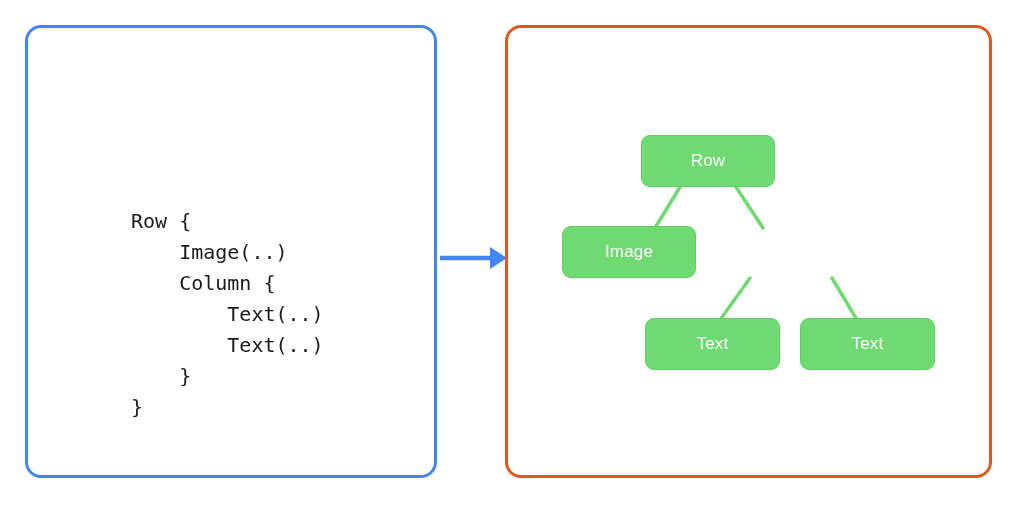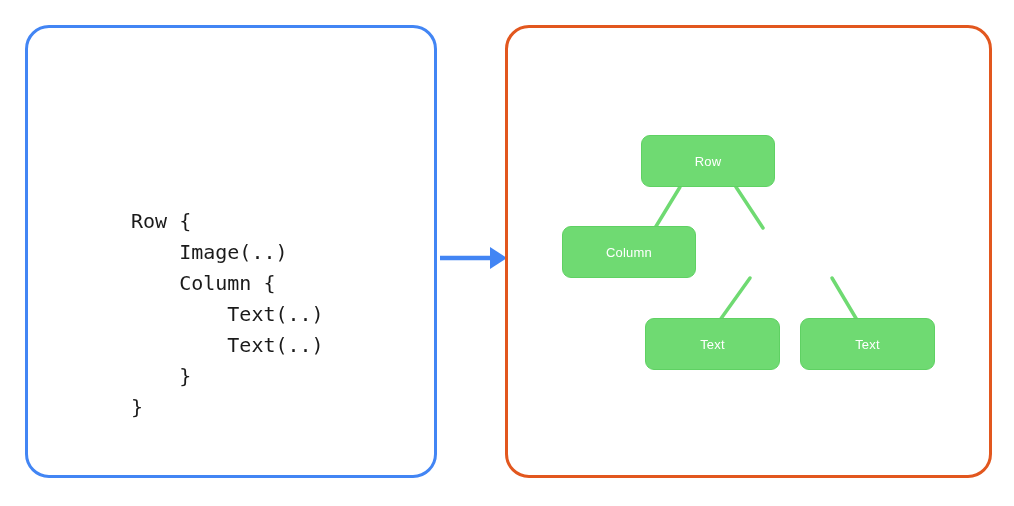--- a/index.html
+++ b/index.html
@@ -15,21 +15,21 @@
     width: 1014px;
     height: 506px;
     background: #ffffff;
     overflow: hidden;
   }
 
   
   .panel {
     position: absolute;
     box-sizing: border-box;
-    border-radius: 24px;
+    border-radius: 16px;
     background: transparent;
   }
   #code-panel {
     left: 25px;
     top: 25px;
     width: 412px;
     height: 453px;
     border: 3.5px solid #4285f4;
   }
   #tree-panel {
@@ -75,21 +75,21 @@
     position: absolute;
     box-sizing: border-box;
     border-radius: 9px;
     background: #6fda72;
     border: 1.5px solid #5fd163;
     display: flex;
     align-items: center;
     justify-content: center;
     color: #ffffff;
     font-family: "Liberation Sans", sans-serif;
-    font-size: 13px;
+    font-size: 17px;
     font-weight: 400;
     letter-spacing: 0.2px;
   }
   #node-row    { left: 641px; top: 135px; width: 134px; height: 52px; }
   #node-image  { left: 562px; top: 226px; width: 134px; height: 52px; }
   #node-column { left: 722px; top: 226px; width: 134px; height: 52px; }
   #node-text-1 { left: 645px; top: 318px; width: 135px; height: 52px; }
   #node-text-2 { left: 800px; top: 318px; width: 135px; height: 52px; }
 </style>
 </head>
@@ -122,21 +122,21 @@
     <line x1="231" y1="162" x2="258" y2="203" stroke="#6fda72" stroke-width="3.5" stroke-linecap="round"></line>
     <line x1="245" y1="253" x2="215" y2="295" stroke="#6fda72" stroke-width="3.5" stroke-linecap="round"></line>
     <line x1="327" y1="253" x2="352" y2="295" stroke="#6fda72" stroke-width="3.5" stroke-linecap="round"></line>
   </svg>
 
   <div id="node-row" class="node-box">
     <span>Row</span>
   </div>
 
   <div id="node-image" class="node-box">
-    <span>Column</span>
+    <span>Image</span>
   </div>
 
 
   <div id="node-text-1" class="node-box">
     <span>Text</span>
   </div>
 
   <div id="node-text-2" class="node-box">
     <span>Text</span>
   </div>

